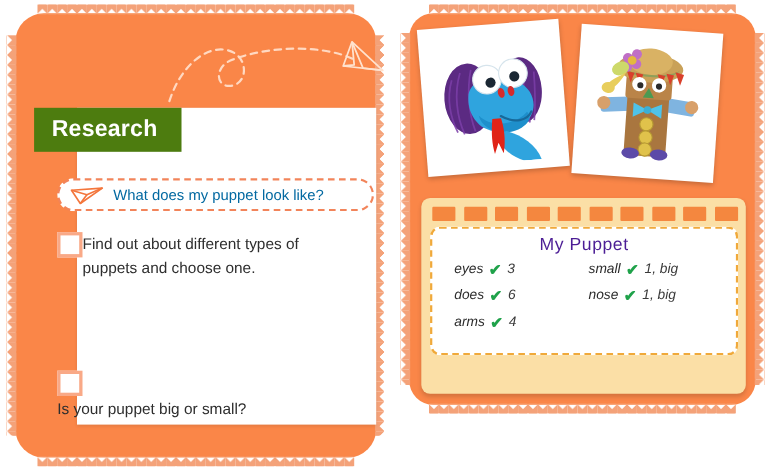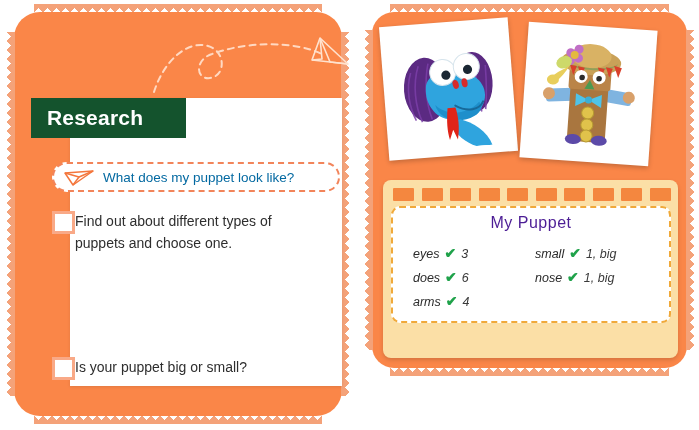--- a/index.html
+++ b/index.html
@@ -21,21 +21,21 @@
       linear-gradient(45deg,transparent 50%,#f4a279 50%),
       linear-gradient(135deg,transparent 50%,#f4a279 50%);
       background-size:9px 9px;background-repeat:repeat-y;}
   .sawV-right{background-image:
       linear-gradient(-45deg,transparent 50%,#f4a279 50%),
       linear-gradient(-135deg,transparent 50%,#f4a279 50%);
       background-size:9px 9px;background-repeat:repeat-y;}
 
   #white-card{position:absolute;left:56px;top:86px;width:272px;height:288px;background:#ffffff;
       box-shadow:0 1px 3px rgba(0,0,0,.10);}
-  #research-tab{position:absolute;left:17px;top:86px;width:155px;height:40px;background:#14532d;}
+  #research-tab{position:absolute;left:17px;top:86px;width:134px;height:40px;background:#4d7c0f;}
   #research-tab span{color:#fff;font-size:21px;font-weight:bold;line-height:40px;padding-left:16px;display:block;letter-spacing:.2px;}
 
   #question-box{position:absolute;left:38px;top:150px;width:288px;height:30px;
       border:2px dashed #F2845A;border-radius:15px;box-sizing:border-box;
       display:flex;align-items:center;background:#fff;}
   #question-box .qtext{font-size:13.5px;color:#0369a1;padding-left:6px;}
 
   .check-row{position:absolute;display:flex;align-items:flex-start;}
   .cb{width:23px;height:23px;border:3px solid #F9A987;background:#fff;box-sizing:border-box;flex:0 0 auto;margin-top:1px;}
   .ctext{font-size:14px;color:#2e2e2e;line-height:22px;margin-left:0;}
@@ -50,21 +50,21 @@
 
   #cream-card{position:absolute;left:383px;top:180px;width:295px;height:178px;
       background:#FBDFA6;border-radius:8px;box-shadow:0 2px 4px rgba(0,0,0,.15);}
   #tab-strip{position:absolute;left:393px;top:188px;width:278px;height:13px;display:flex;justify-content:space-between;}
   #tab-strip i{display:block;width:21px;height:13px;background:#F4873F;border-radius:1px;}
   #puppet-card{position:absolute;left:391px;top:206px;width:280px;height:117px;background:#fff;
       border:2px dashed #F0A93A;border-radius:9px;box-sizing:border-box;}
   #puppet-title{text-align:center;font-size:16px;color:#4c1d95;margin-top:6px;letter-spacing:.5px;}
   #puppet-grid{display:flex;margin-top:5px;padding:0 6px;}
   .pcol{flex:1;}
-  .prow{display:flex;align-items:flex-end;font-size:12.5px;color:#2b2b2b;height:24px;padding-left:14px;}
+  .prow{display:flex;align-items:flex-start;font-size:12.5px;color:#2b2b2b;height:24px;padding-left:14px;}
   .plabel{font-style:italic;}
   .mark{margin:0 5px;font-weight:bold;font-size:14px;}
   .mark.ok{color:#1FA24A;}
   .mark.no{color:#D8261C;}
   .pval{font-style:italic;color:#3a3a3a;}
   .pcol.right .prow{padding-left:4px;}
 </style>
 </head>
 <body>
 
@@ -99,21 +99,21 @@
           <path d="M30 4 L16 10"></path>
         </g>
       </svg>
       <span class="qtext">What does my puppet look like?</span>
     </div>
 
     <div class="check-row" style="left:38px;top:198px;width:270px;">
       <span class="cb"></span>
       <span class="ctext" style="max-width:215px;">Find out about different types of puppets and choose one.</span>
     </div>
-    <div class="check-row" style="left:38px;top:344px;width:280px;">
+    <div class="check-row" style="left:38px;top:324px;width:280px;flex-direction:column;">
       <span class="cb"></span>
       <span class="ctext" style="max-width:230px;">Is your puppet big or small?</span>
     </div>
   </div>
 
   <div id="right-panel">
     <div class="sawH" style="position:absolute;left:18px;right:18px;top:-8px;height:9px;"></div>
     <div class="sawH-down" style="position:absolute;left:18px;right:18px;bottom:-8px;height:9px;"></div>
     <div class="sawV-left" style="position:absolute;top:18px;bottom:18px;left:-8px;width:9px;"></div>
     <div class="sawV-right" style="position:absolute;top:18px;bottom:18px;right:-8px;width:9px;"></div>

